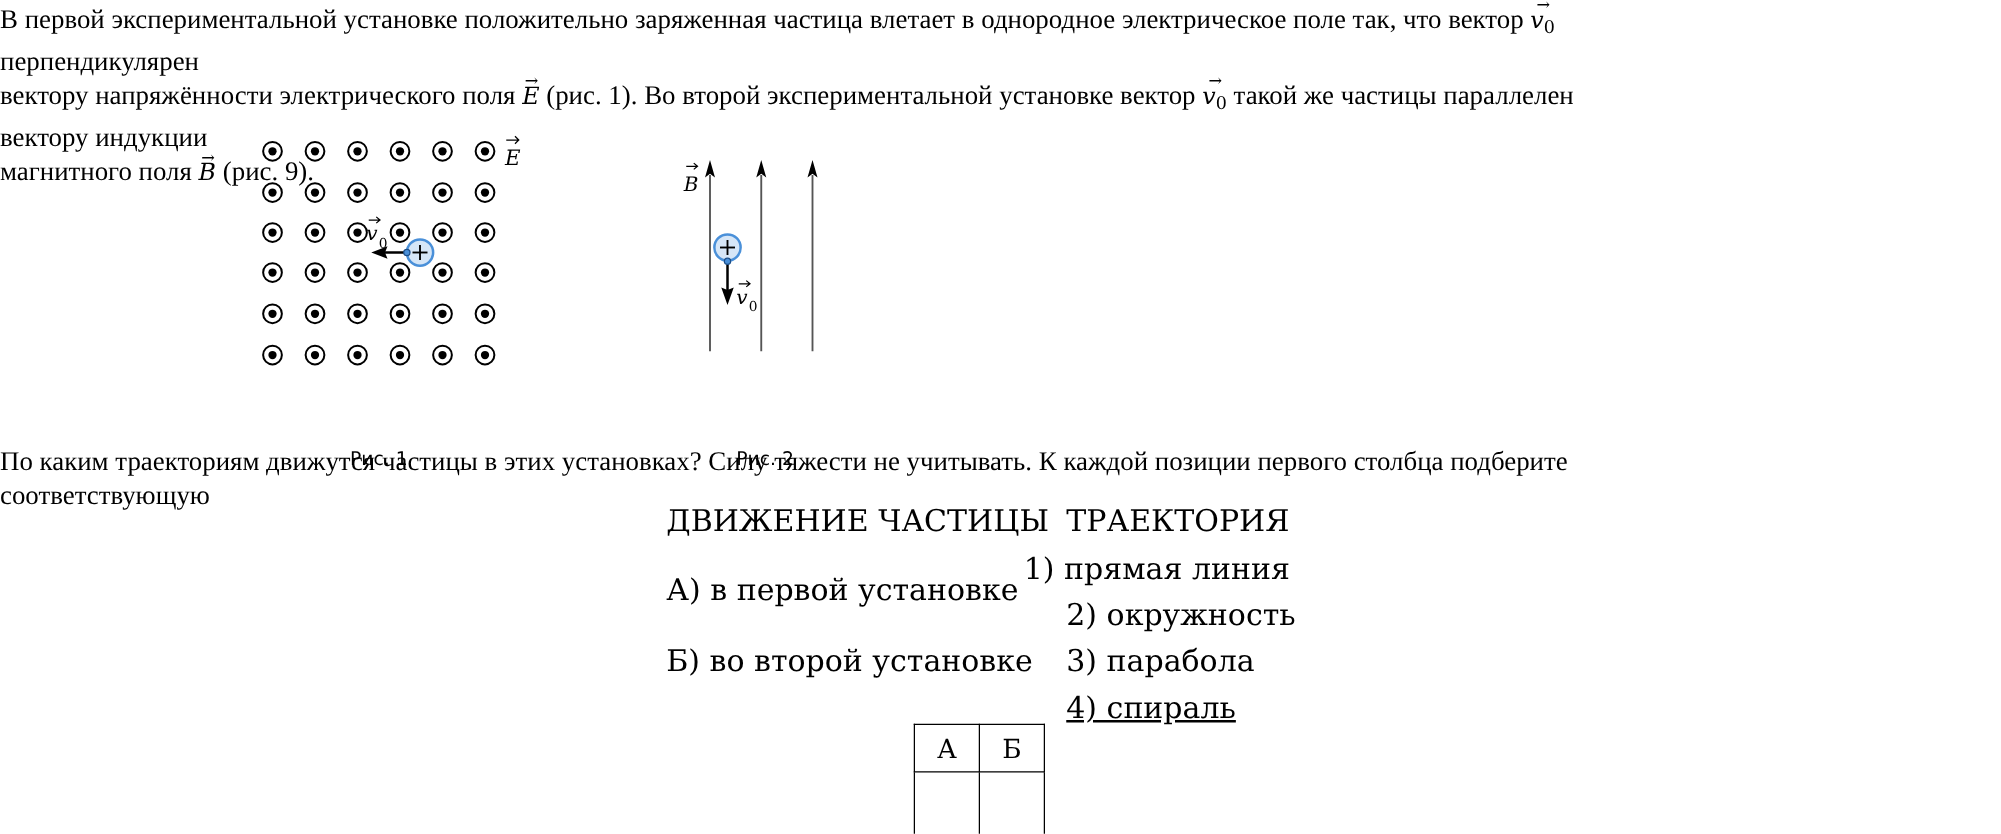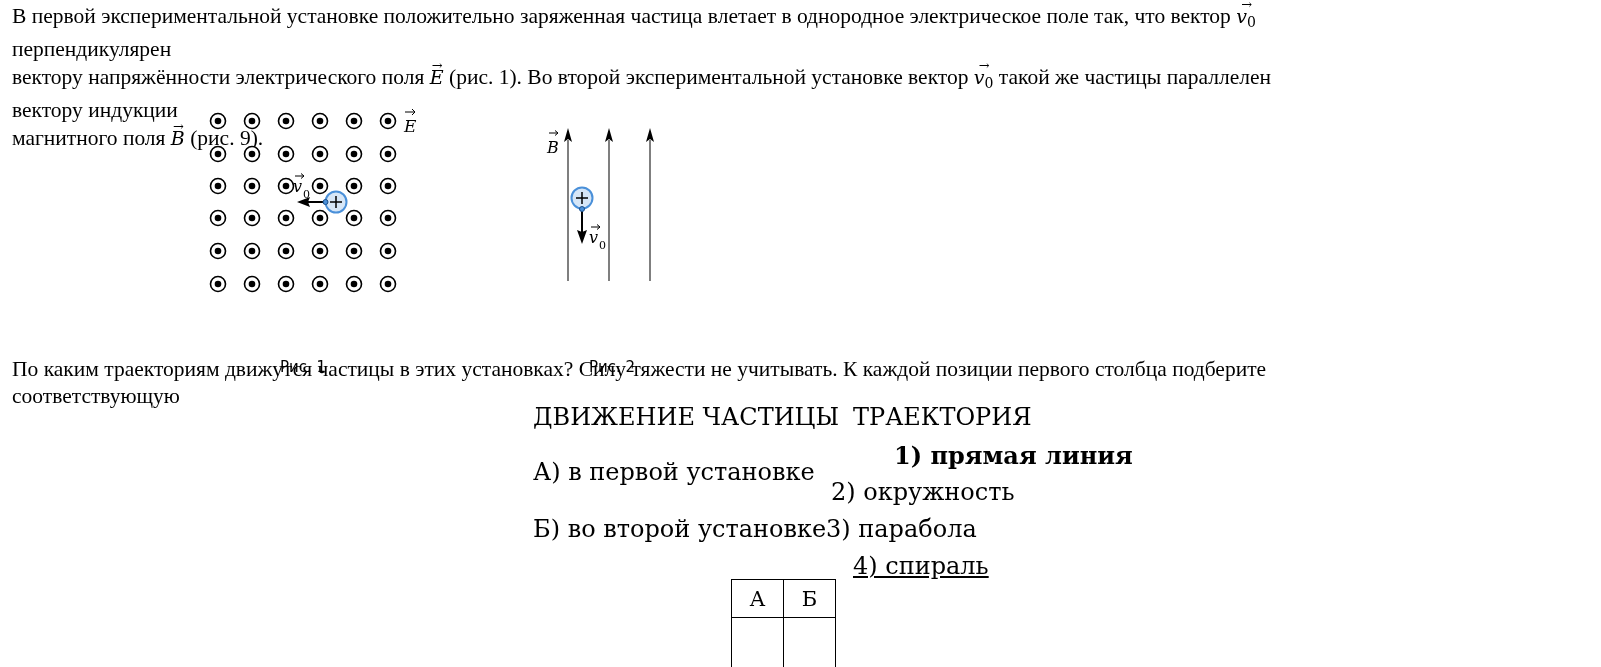--- a/index.html
+++ b/index.html
@@ -1,18 +1,18 @@
 <!DOCTYPE html>
 <html><head>
 <meta charset="utf-8">
 <style>
   html, body { margin: 0; padding: 0; background: #ffffff; }
   body { width: 1601px; height: 667px; position: relative; overflow: hidden; color: #000; }
   .para {
-    position: absolute; left: 12px; width: 1282px;
+    position: absolute; left: 0; width: 1282px;
     font-family: "Liberation Serif", serif; font-size: 21.5px; line-height: 26.5px;
     margin: 0;
   }
   #p1 { top: 1px; }
   #p2 { top: 356px; }
   .vec { font-style: italic; position: relative; display: inline-block; padding-top: 2px; }
   .vec::before {
     content: "\2192"; position: absolute; left: 50%; transform: translateX(-45%);
     top: -9px; font-size: 13px; font-style: normal;
   }
@@ -267,23 +267,23 @@
 <p class="para" id="p2">
   <span>По каким траекториям движутся частицы в этих установках? Силу тяжести не учитывать. К каждой позиции первого столбца подберите соответствующую</span><br>
 </p>
 
 <div class="match" style="left:533px; top:403px;">ДВИЖЕНИЕ ЧАСТИЦЫ</div>
 <div class="match" style="left:853px; top:403px;">ТРАЕКТОРИЯ</div>
 
 <div class="match" style="left:533px; top:441px;margin-top:17px;">А) в первой установке</div>
 <div class="match" style="left:533px; top:515px;">Б) во второй установке</div>
 
-<div class="match" style="left:894px; top:441px;font-weight:bold;">1) прямая линия</div>
-<div class="match" style="left:831px; top:478px;">2) окружность</div>
-<div class="match" style="left:826px; top:515px;">3) парабола</div>
+<div class="match" style="left:819px; top:441px;">1) прямая линия</div>
+<div class="match" style="left:853px; top:478px;">2) окружность</div>
+<div class="match" style="left:853px; top:515px;">3) парабола</div>
 <div class="match" style="left:853px; top:552px;text-decoration:underline;">4) спираль</div>
 
 <table class="ans-table">
   <tbody>
       <tr>
     <th>А</th>
     <th>Б</th>
   </tr>
   <tr>
     <td></td>

